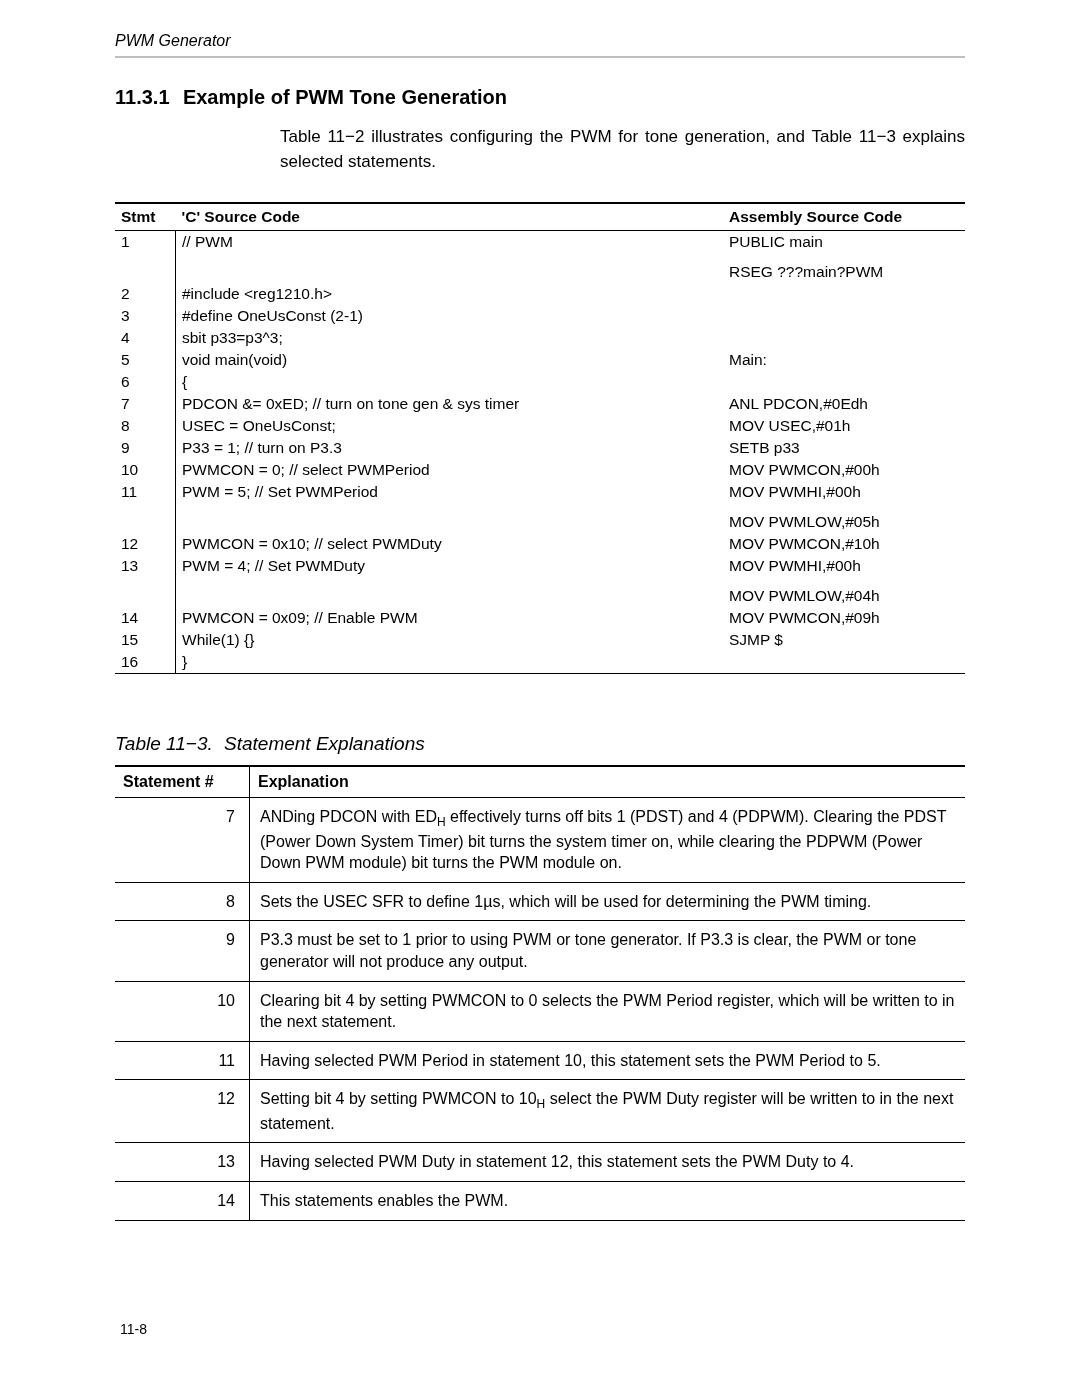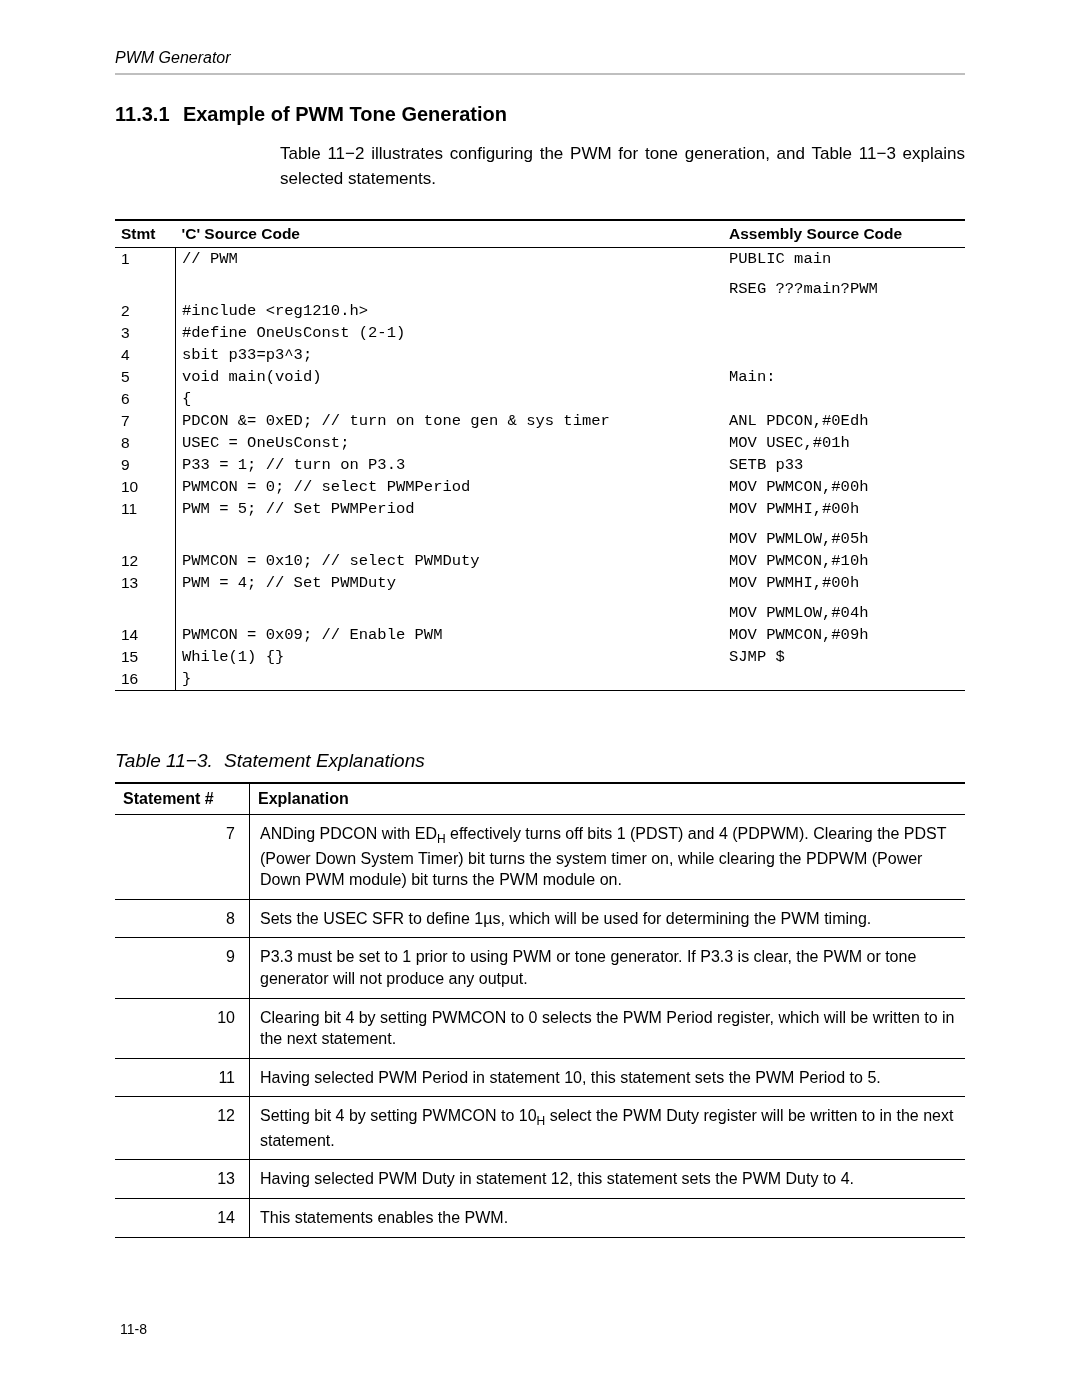--- a/index.html
+++ b/index.html
@@ -7,21 +7,21 @@
     padding: 0;
     background: #fff;
     font-family: Arial, Helvetica, sans-serif;
     color: #000;
     font-size: 16px;
   }
   .page {
     width: 1080px;
     min-height: 1397px;
     box-sizing: border-box;
-    padding: 49px 115px 60px 115px;
+    padding: 32px 115px 60px 115px;
     position: relative;
   }
   .running-head {
     font-style: italic;
     font-size: 16px;
     padding-bottom: 6px;
     border-bottom: 2px solid #bfbfbf;
     margin-bottom: 28px;
   }
   .section-num {
@@ -56,21 +56,21 @@
     text-align: left;
     font-weight: bold;
     border-top: 2.5px solid #000;
     border-bottom: 1px solid #000;
     padding: 4px 6px;
     margin-top: 28px;
   }
   table.code td {
     padding: 2px 6px;
     vertical-align: top;
-    font-family: Liberation Mono, monospace;
+    font-family: Liberation Sans, sans-serif;
   }
   table.code td.stmt-col {
     width: 48px;
     font-family: Arial, Helvetica, sans-serif;
     border-right: 1px solid #000;
   }
   table.code td.asm-col {
     width: 230px;
   }
   table.code tbody tr.last td {

